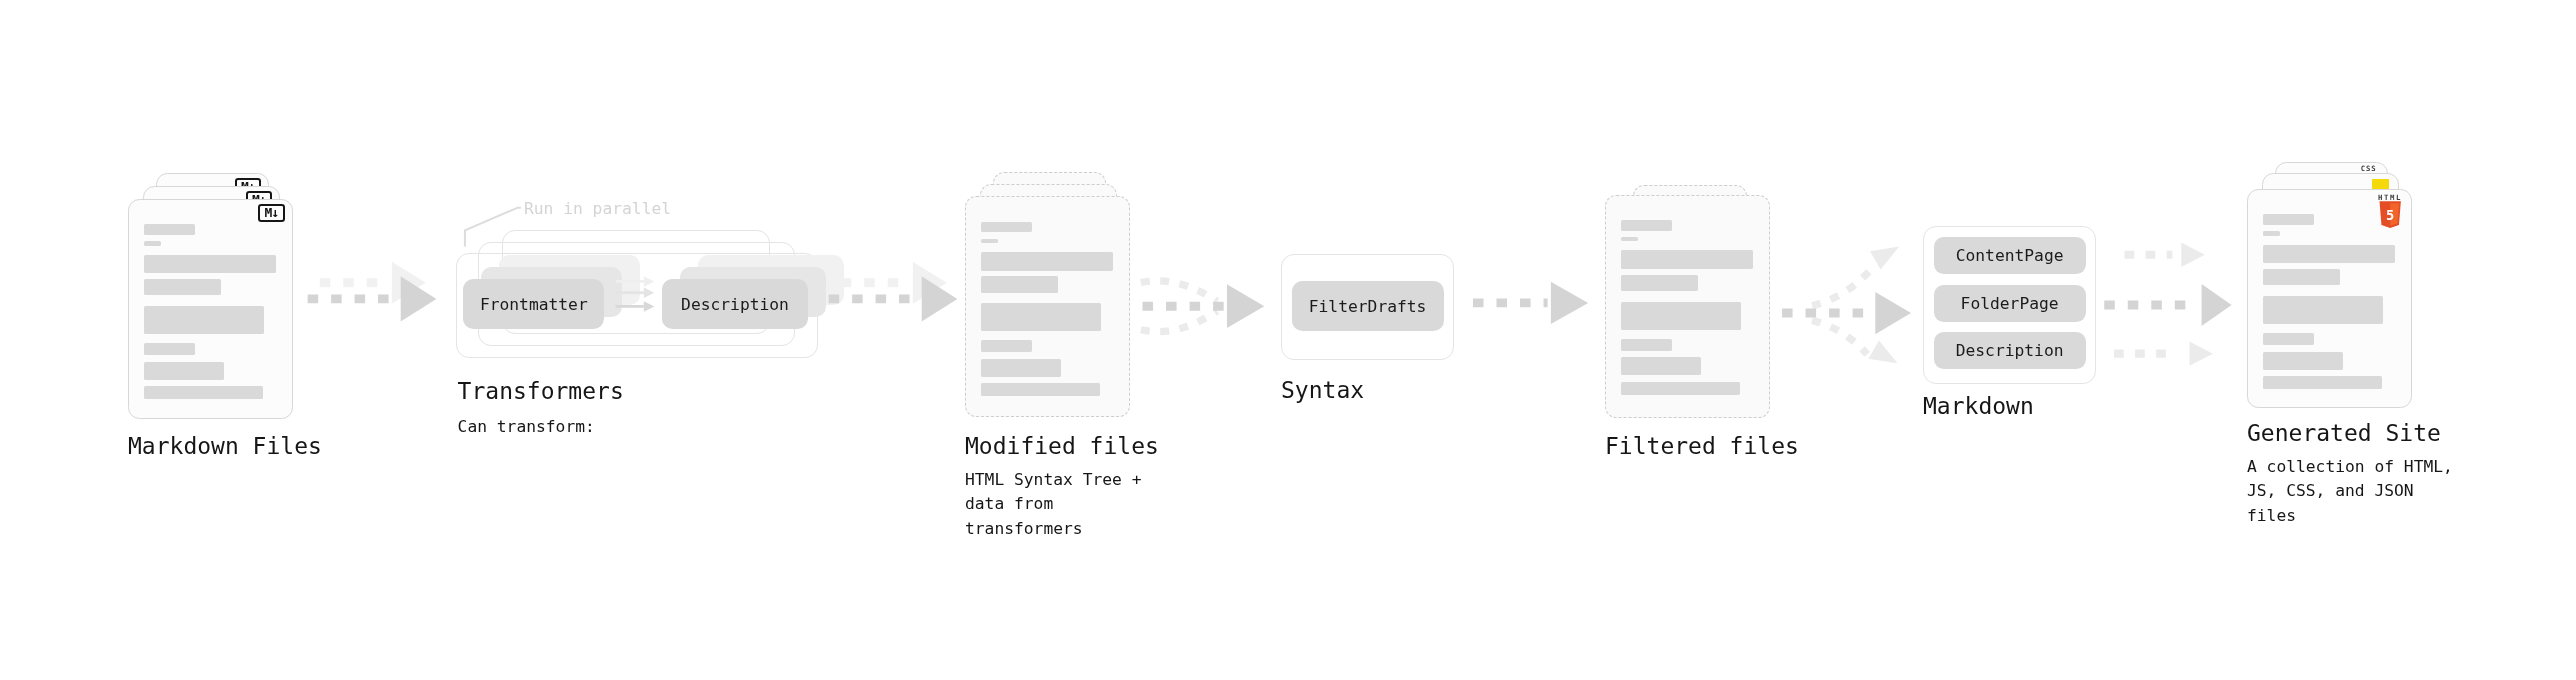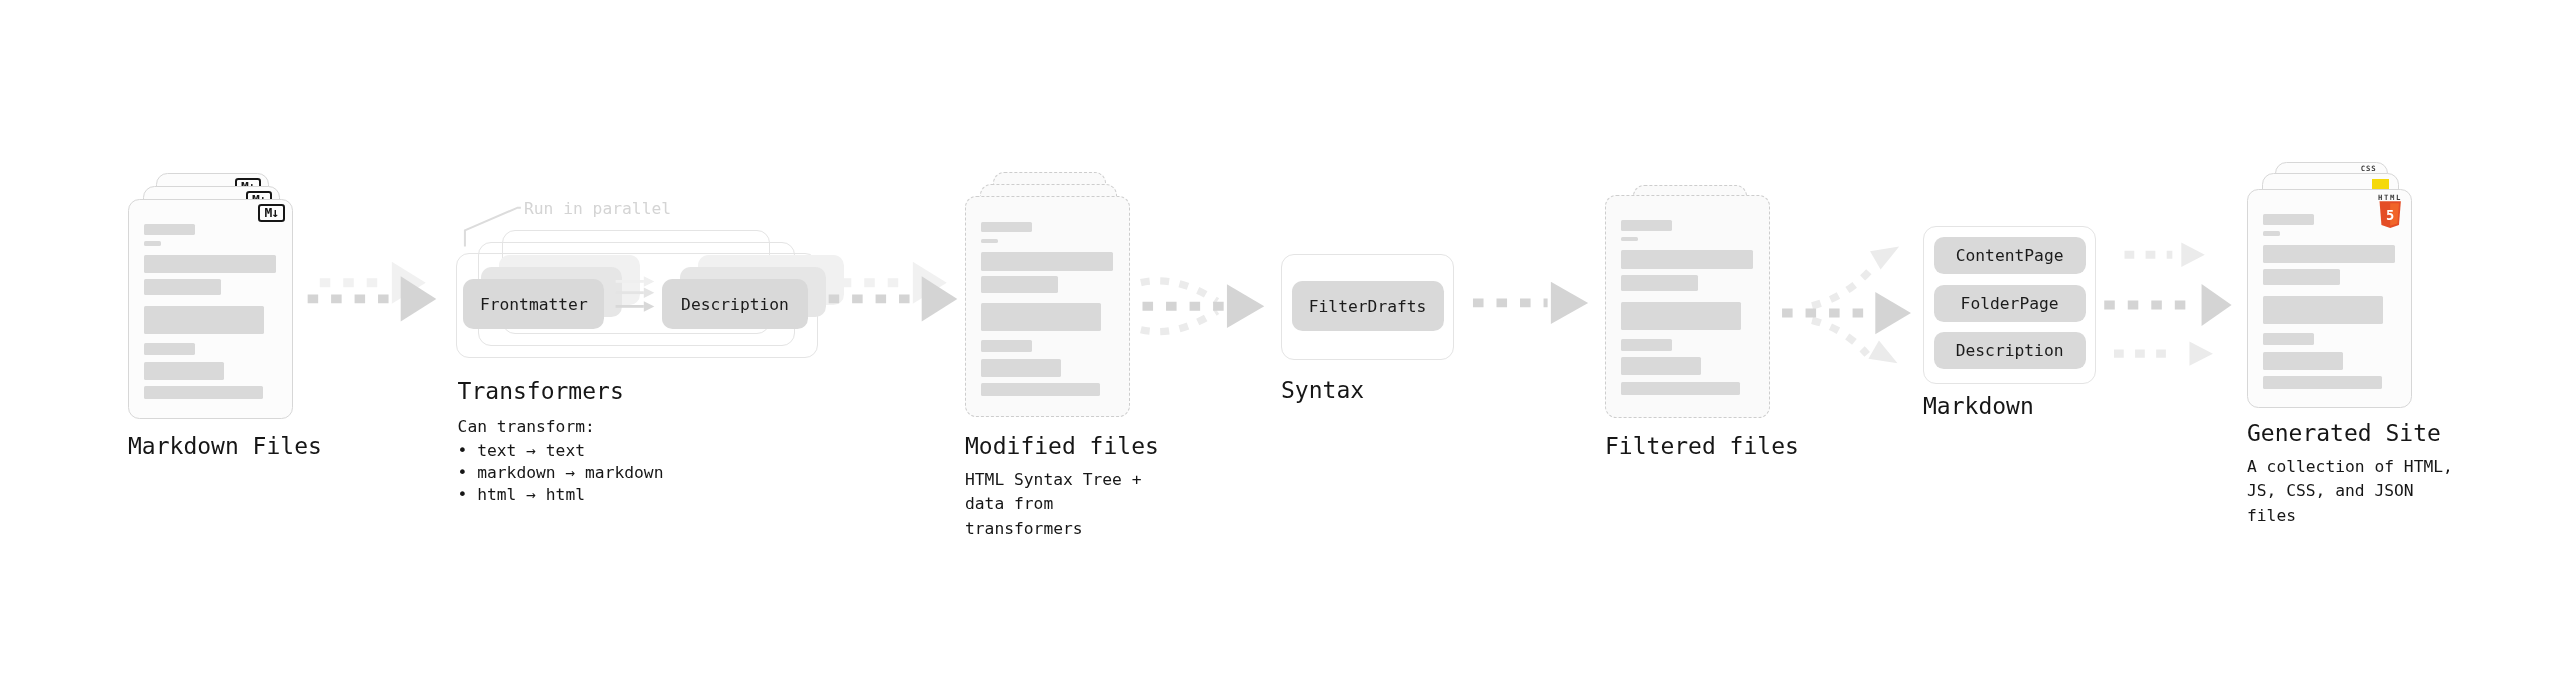--- a/index.html
+++ b/index.html
@@ -97,25 +97,20 @@
       <line x1="2" y1="10" x2="37" y2="10" stroke="#efefef" stroke-width="3.5"></line>
         <polygon points="37,3.5 37,16.5 50,10" fill="#efefef"></polygon>
       <line x1="2" y1="24" x2="37" y2="24" stroke="#e4e4e4" stroke-width="3.5"></line>
         <polygon points="37,17.5 37,30.5 50,24" fill="#e4e4e4"></polygon>
       <line x1="2" y1="41" x2="37" y2="41" stroke="#d8d8d8" stroke-width="3.5"></line>
         <polygon points="37,34.5 37,47.5 50,41" fill="#d8d8d8"></polygon>
     </svg>
 
     <h2 class="title" style="left:1.6px;top:181px">Transformers</h2>
     <div class="desc" style="left:1.6px;top:218px">Can transform:</div>
-    <div class="bullets" style="left:1.6px;top:243px">
-      <div>• text → text</div>
-      <div>• markdown → markdown</div>
-      <div>• html → html</div>
-    </div>
   </section>
 
   <svg class="arrow" style="left:822px;top:256px" width="146" height="89" viewBox="0 0 180 110">
     <line x1="23" y1="33" x2="110" y2="33" stroke="var(--arrow-ghost)" stroke-width="11" stroke-dasharray="13 16"></line>
     <polygon points="112,7 112,59 154,33" fill="var(--arrow-ghost)"></polygon>
     <line x1="8" y1="53" x2="118" y2="53" stroke="var(--arrow-main)" stroke-width="11" stroke-dasharray="13 16"></line>
     <polygon points="123,25 123,81 167,53" fill="var(--arrow-main)"></polygon>
   </svg>
 
   <section class="grp" style="left:965px;top:172px;width:203px;height:358px">

